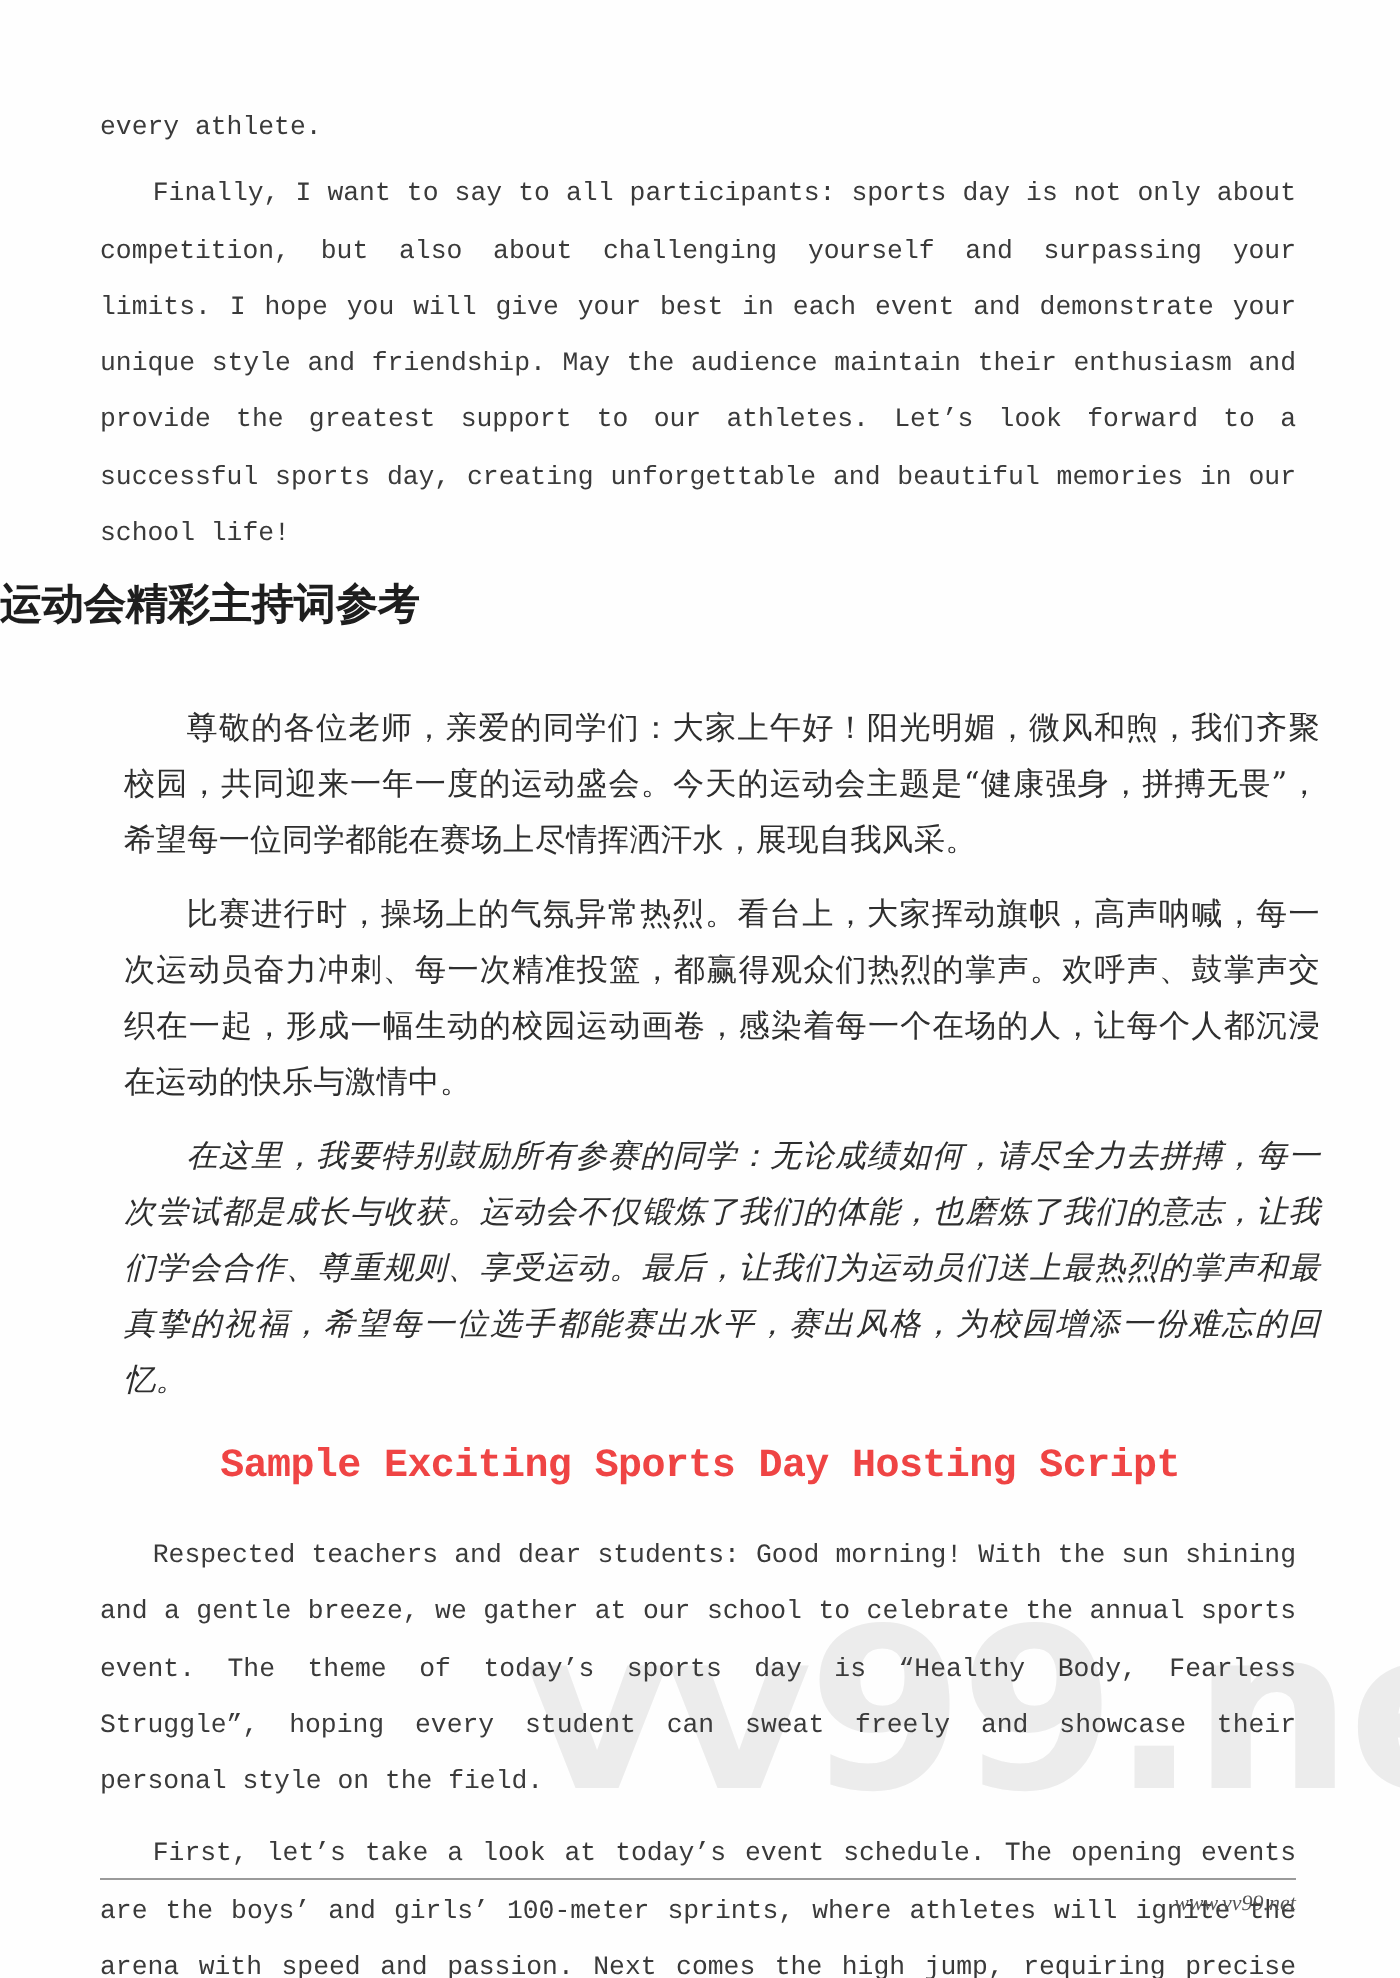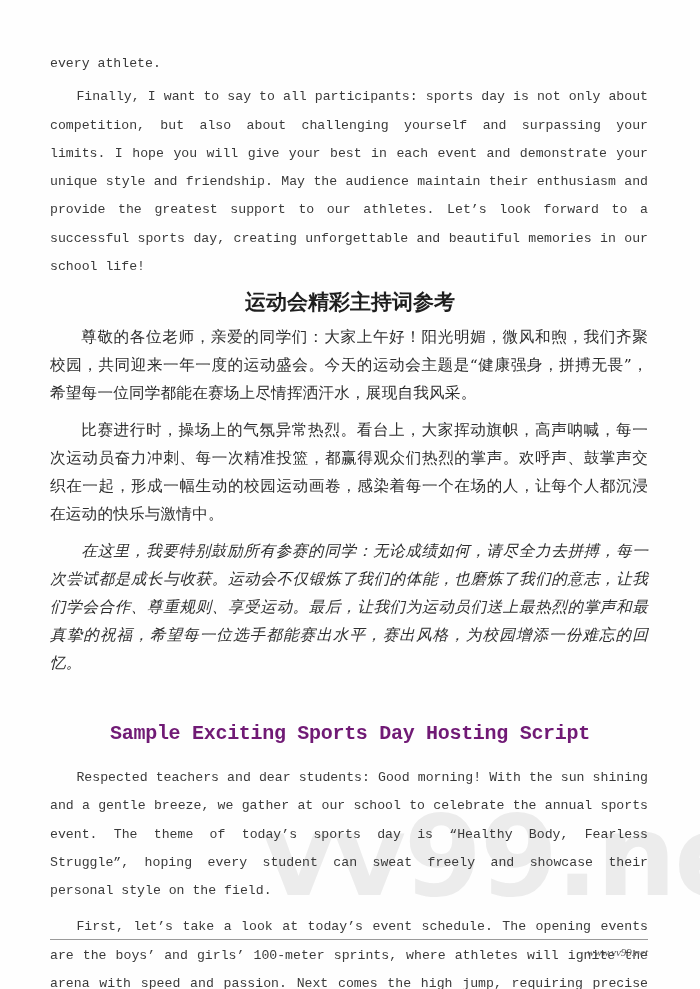--- a/index.html
+++ b/index.html
@@ -11,28 +11,28 @@
       font-size: 13.2px; color: #3a3a3a; line-height: 28.3px;
       text-align: justify; margin: 0;
     }
     .zh {
       font-family: "DejaVu Serif", "Liberation Serif", serif;
       font-size: 15.6px; color: #2e2e2e; line-height: 28px;
       text-align: justify; margin: 0; letter-spacing: 0.2px;
     }
     .indent { text-indent: 2em; }
     .title-zh {
-      position: absolute; left: 0; width: 700px; text-align: center;
+      position: absolute; left: 0; width: 700px; text-align: left;
       font-family: "DejaVu Sans", "Liberation Sans", sans-serif;
       font-weight: bold; font-size: 21px; color: #1e1e1e; margin: 0;
     }
     .title-en {
       position: absolute; left: 0; width: 700px; text-align: center;
       font-family: "Liberation Mono", "DejaVu Sans Mono", monospace;
-      font-weight: bold; font-size: 20px; color: #701a75; margin: 0; letter-spacing: -0.3px;
+      font-weight: bold; font-size: 20px; color: #ef4444; margin: 0; letter-spacing: -0.3px;
     }
     .watermark {
       position: absolute; left: 262px; top: 800px;
       font-family: "DejaVu Sans", "Liberation Sans", sans-serif;
       font-weight: bold; font-size: 112px; color: #ececec; letter-spacing: -2px;
       line-height: 1; z-index: 0; user-select: none;
     }
     .content { position: relative; z-index: 1; }
     .footer-rule { position: absolute; left: 50px; top: 939px; width: 598px; height: 0; border-top: 1.5px solid #9a9a9a; }
     .footer-url {
@@ -49,21 +49,21 @@
   <div class="watermark">vv99.net</div>
 
   <div class="content">
 
     <div class="col" style="top:50px;">
       <p class="en">every athlete.</p>
       <p class="en indent" style="margin-top:5px;">Finally, I want to say to all participants: sports day is not only about competition, but also about challenging yourself and surpassing your limits. I hope you will give your best in each event and demonstrate your unique style and friendship. May the audience maintain their enthusiasm and provide the greatest support to our athletes. Let’s look forward to a successful sports day, creating unforgettable and beautiful memories in our school life!</p>
     </div>
 
     <h1 class="title-zh" style="top:288px;">运动会精彩主持词参考</h1>
-    <div class="col" style="top:323px;">
+    <div class="col" style="top:350px;margin-left:12px;">
       <p class="zh indent">尊敬的各位老师，亲爱的同学们：大家上午好！阳光明媚，微风和煦，我们齐聚校园，共同迎来一年一度的运动盛会。今天的运动会主题是“健康强身，拼搏无畏”，希望每一位同学都能在赛场上尽情挥洒汗水，展现自我风采。</p>
       <p class="zh indent" style="margin-top:9px;">比赛进行时，操场上的气氛异常热烈。看台上，大家挥动旗帜，高声呐喊，每一次运动员奋力冲刺、每一次精准投篮，都赢得观众们热烈的掌声。欢呼声、鼓掌声交织在一起，形成一幅生动的校园运动画卷，感染着每一个在场的人，让每个人都沉浸在运动的快乐与激情中。</p>
       <p class="zh indent" style="margin-top:9px;font-style:italic;">在这里，我要特别鼓励所有参赛的同学：无论成绩如何，请尽全力去拼搏，每一次尝试都是成长与收获。运动会不仅锻炼了我们的体能，也磨炼了我们的意志，让我们学会合作、尊重规则、享受运动。最后，让我们为运动员们送上最热烈的掌声和最真挚的祝福，希望每一位选手都能赛出水平，赛出风格，为校园增添一份难忘的回忆。</p>
     </div>
 
     <h2 class="title-en" style="top:722px;">Sample Exciting Sports Day Hosting Script</h2>
     <div class="col" style="top:764px;">
       <p class="en indent">Respected teachers and dear students: Good morning! With the sun shining and a gentle breeze, we gather at our school to celebrate the annual sports event. The theme of today’s sports day is “Healthy Body, Fearless Struggle”, hoping every student can sweat freely and showcase their personal style on the field.</p>
       <p class="en indent" style="margin-top:8px;">First, let’s take a look at today’s event schedule. The opening events are the boys’ and girls’ 100-meter sprints, where athletes will ignite the arena with speed and passion. Next comes the high jump, requiring precise jumps and excellent body</p>
     </div>

